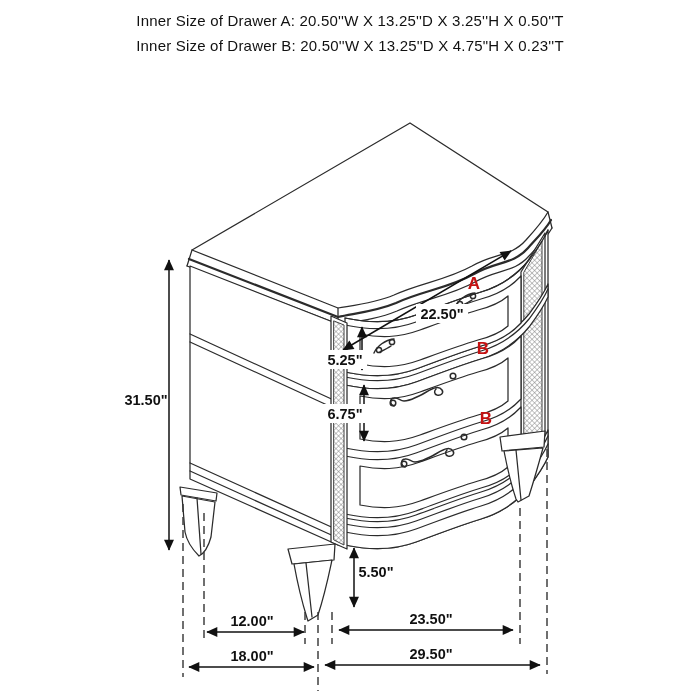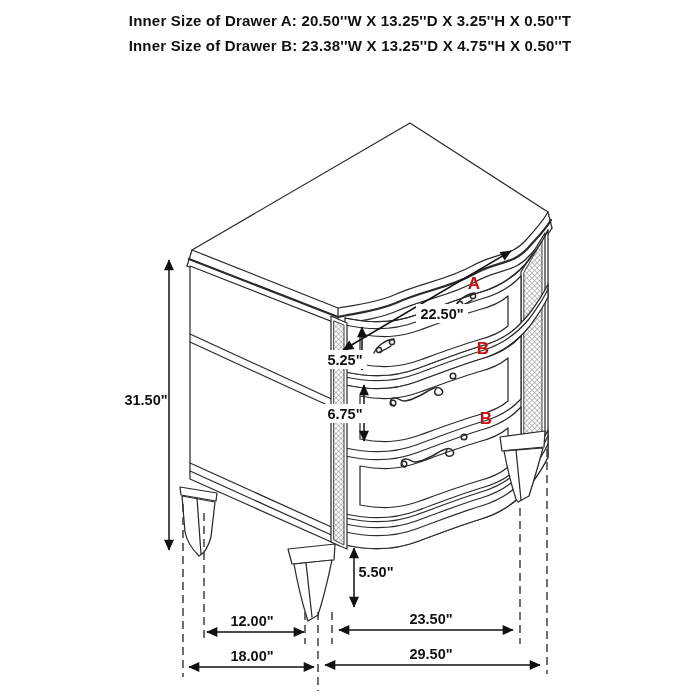--- a/index.html
+++ b/index.html
@@ -2,35 +2,35 @@
 <html><head>
 <meta charset="utf-8">
 <style>
   html,body{margin:0;padding:0;}
   body{
     width:700px;height:700px;position:relative;background:#ffffff;
     font-family:"Liberation Sans", sans-serif;overflow:hidden;
   }
   .hdr{
     position:absolute;top:8px;left:0;width:700px;text-align:center;
-    font-weight:bold;font-size:15px;line-height:25px;color:#111;
+    font-weight:normal;font-size:15px;line-height:25px;color:#111;
     letter-spacing:0.2px;
   }
   svg text{font-family:"Liberation Sans", sans-serif;}
   .dimtxt{font-weight:bold;font-size:14.5px;fill:#111;}
   .redltr{font-weight:bold;font-size:17px;fill:#c41212;}
 </style>
 </head>
 <body>
 
 
 
 <div class="hdr">
   <div>Inner Size of Drawer A: 20.50''W X 13.25''D X 3.25''H X 0.50''T</div>
-  <div>Inner Size of Drawer B: 23.38''W X 13.25''D X 4.75"H X 0.50''T</div>
+  <div>Inner Size of Drawer B: 20.50''W X 13.25''D X 4.75"H X 0.23''T</div>
 </div>
 
 <svg width="700" height="700" viewBox="0 0 700 700">
   <defs>
     <pattern id="hatch" width="3.6" height="3.6" patternUnits="userSpaceOnUse" patternTransform="rotate(45)">
       <path d="M0,0 H3.6 M0,0 V3.6" stroke="#7d7d7d" stroke-width="0.9" fill="none"></path>
     </pattern>
     <marker id="arw" viewBox="0 0 10 10" refX="8.6" refY="5" markerWidth="8.5" markerHeight="8.5" orient="auto-start-reverse">
       <path d="M0.5,1.1 L9.2,5 L0.5,8.9 Z" fill="#111"></path>
     </marker>

